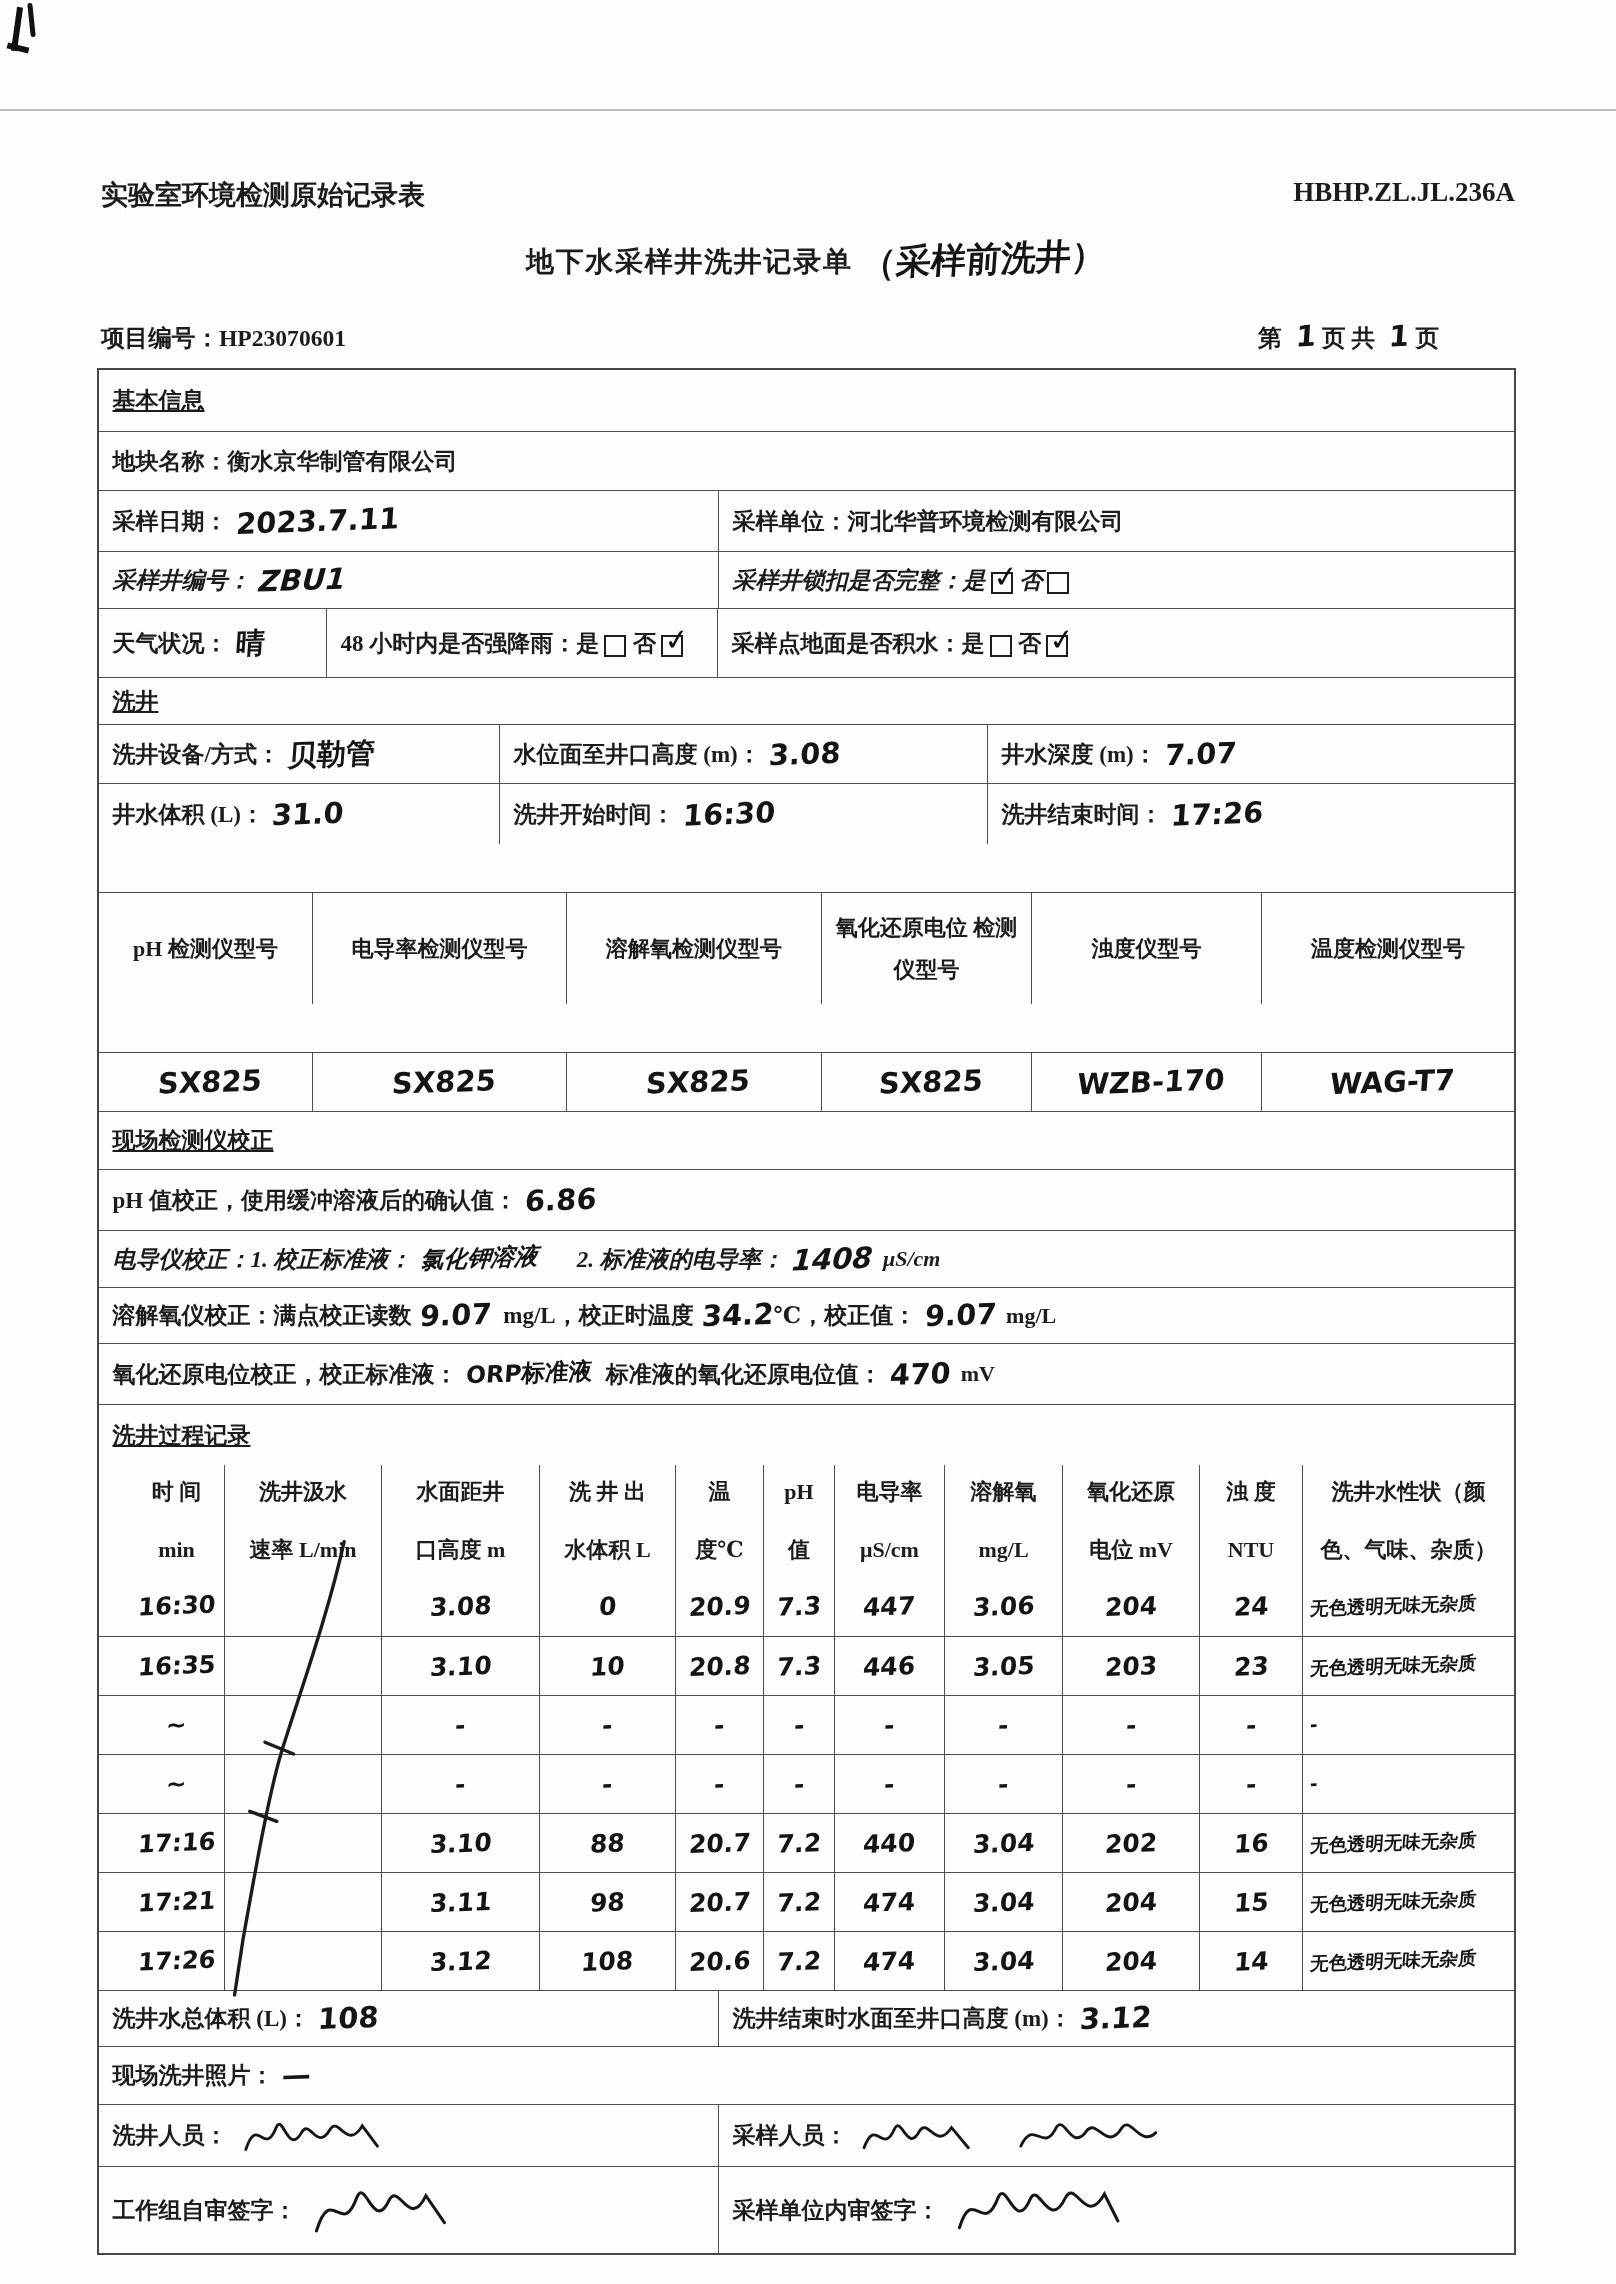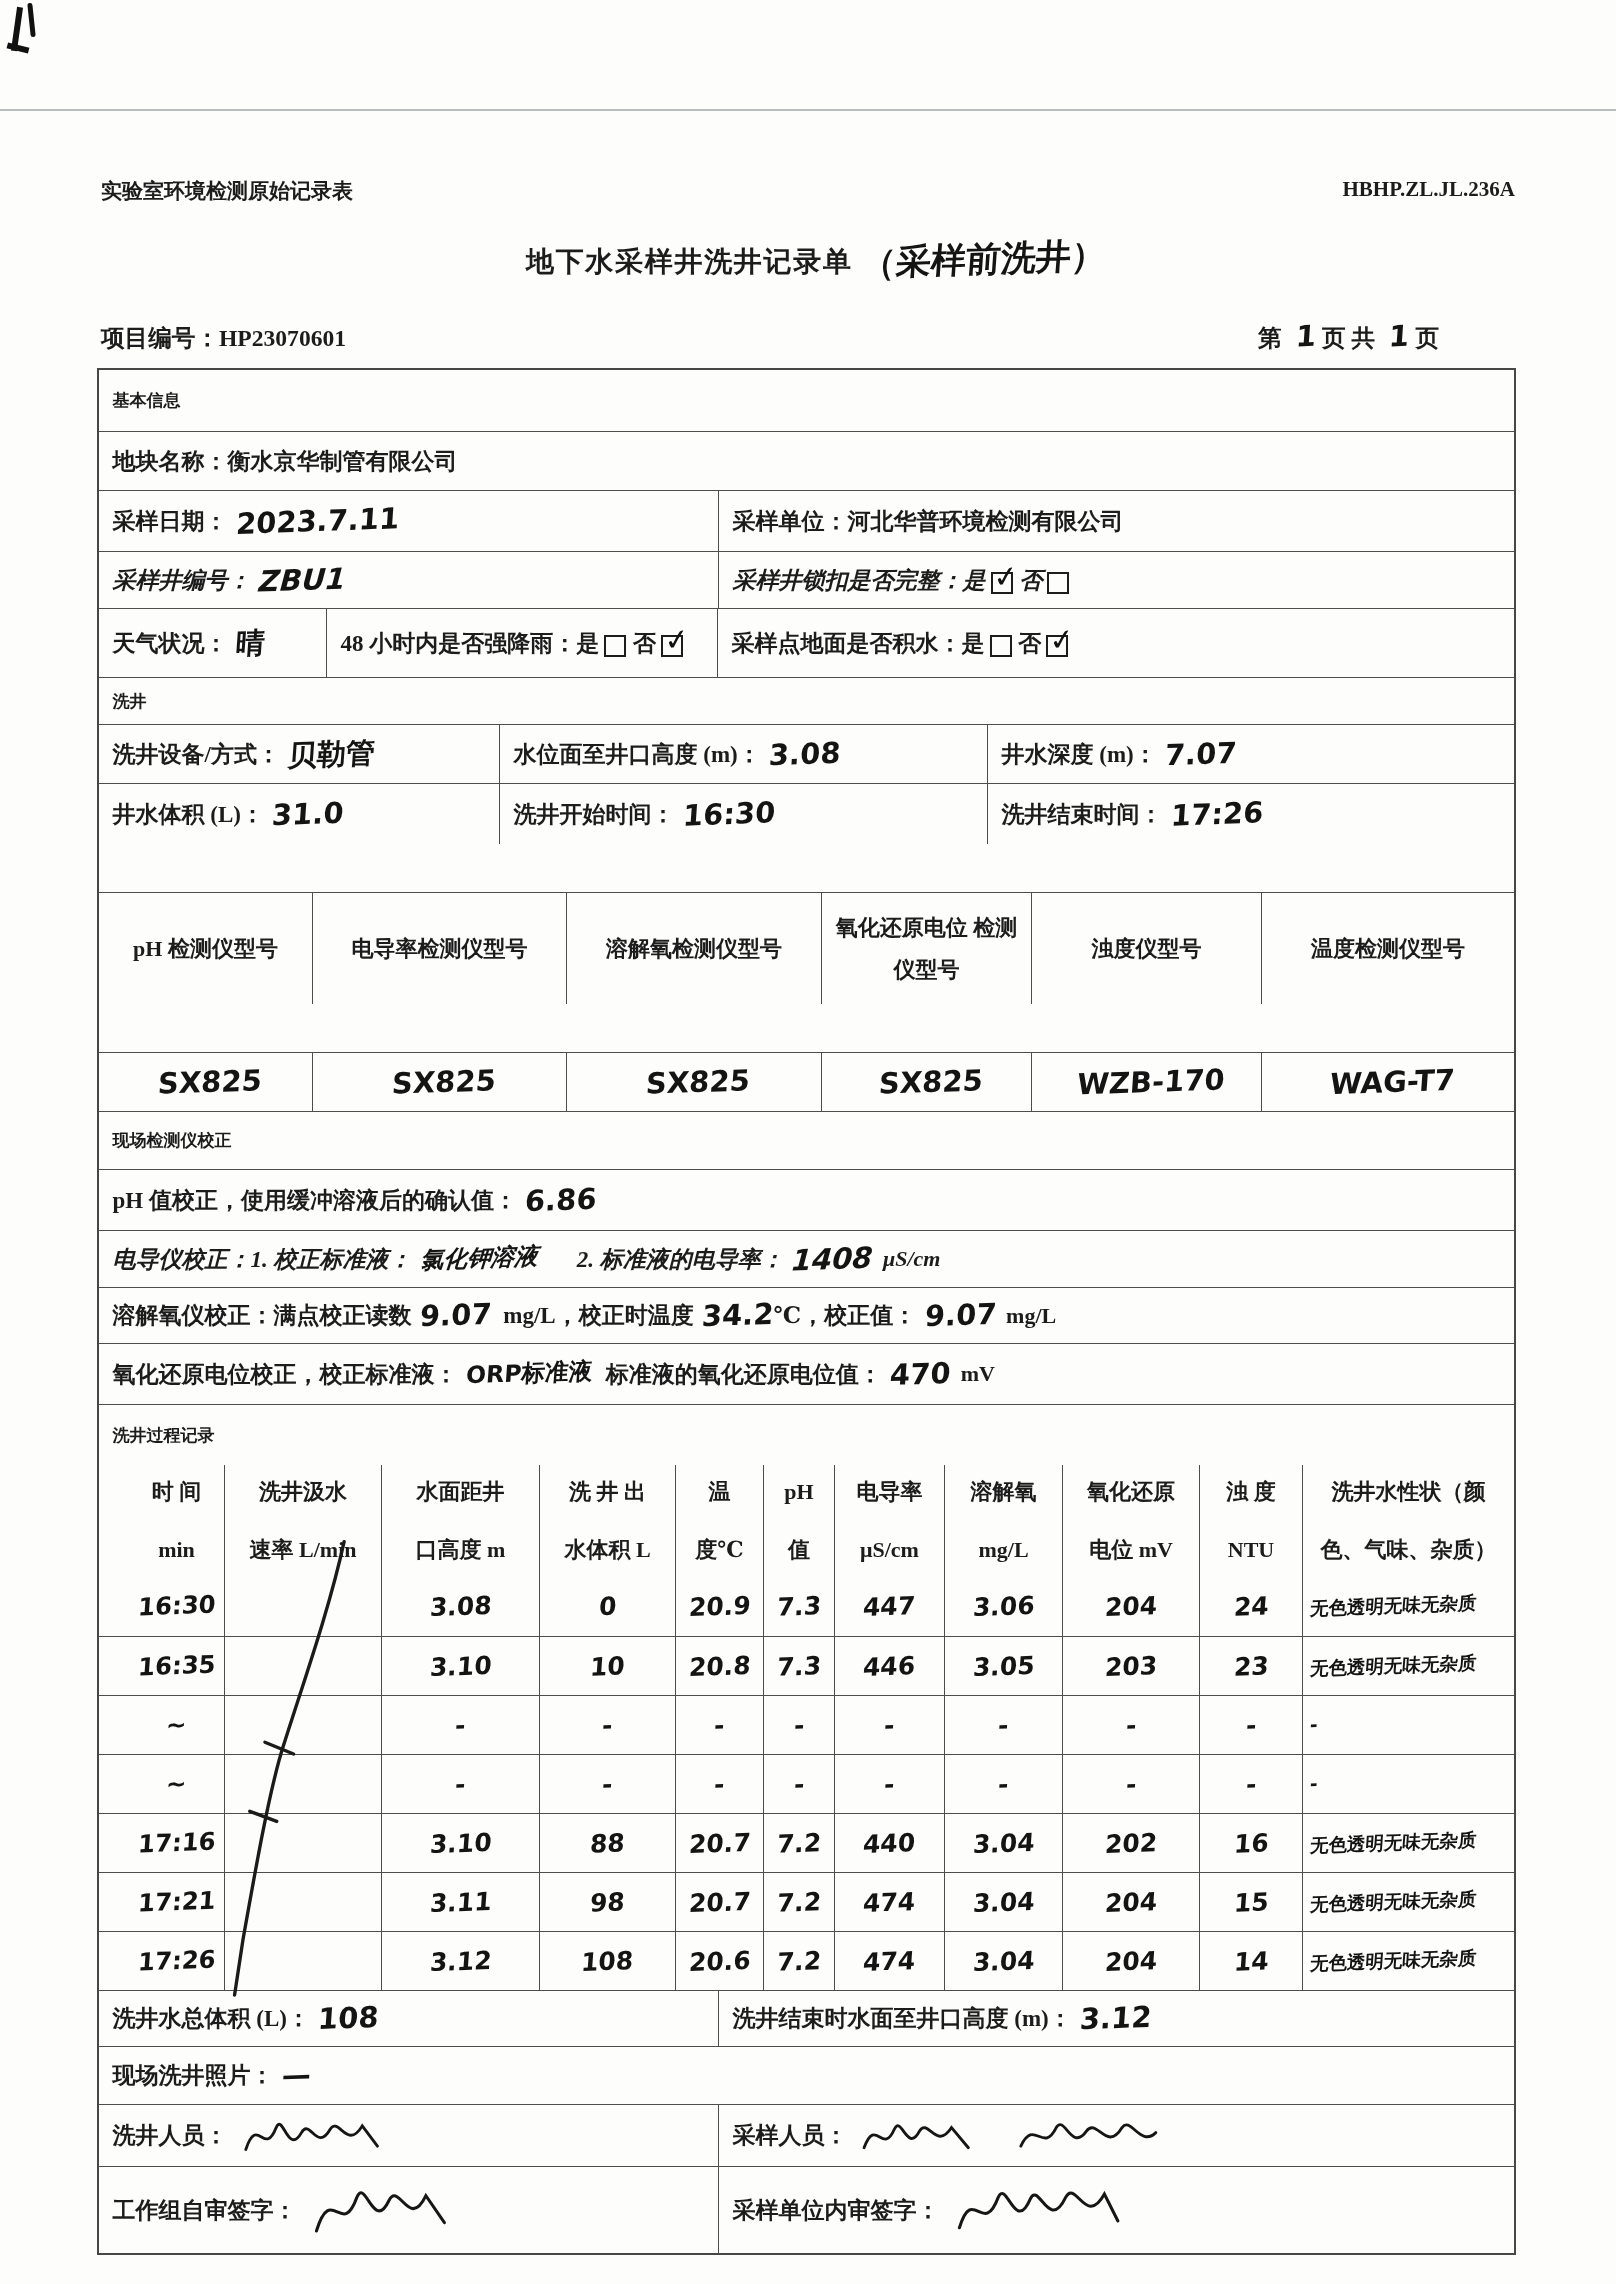--- a/index.html
+++ b/index.html
@@ -6,21 +6,21 @@
   .sheet{
     position:relative;width:1616px;height:2284px;background:#fdfdfc;
     font-family:"Liberation Serif","DejaVu Serif",serif;color:#1c1c1c;overflow:hidden;
   }
   .scanline{position:absolute;left:0;top:109px;width:1616px;height:1.7px;background:#b9bcbc;}
   .corner-mark{position:absolute;background:#111;}
   .cm1{left:13.5px;top:6.7px;width:5.9px;height:44px;transform:rotate(8deg);}
   .cm2{left:29px;top:3.4px;width:5px;height:34px;transform:rotate(-6deg);border-radius:2.5px;}
   .cm3{left:6.7px;top:45px;width:22px;height:5.9px;transform:rotate(14deg);}
 
-  .topline{position:absolute;left:101px;top:177px;width:1414px;display:flex;justify-content:space-between;font-size:21px;font-weight:700;}
+  .topline{position:absolute;left:101px;top:177px;width:1414px;display:flex;justify-content:space-between;font-size:27px;font-weight:700;}
   .title-wrap{position:absolute;left:0;top:242px;width:1616px;text-align:center;white-space:nowrap;}
   .title{font-size:28px;font-weight:700;letter-spacing:1.7px;margin-left:16px;}
   .projline{position:absolute;left:101px;top:322px;width:1414px;display:flex;justify-content:space-between;align-items:flex-end;font-size:23.6px;font-weight:700;}
   .pageno{margin-right:76px;font-size:23.6px;}
 
   
   .hw{font-family:"DejaVu Sans",sans-serif;font-weight:600;color:#141414;display:inline-block;
       transform:rotate(-2deg) skewX(-6deg);font-size:29px;line-height:1;margin-left:8.4px;white-space:nowrap;}
   .hw-lg{font-size:35px;}
   .hw-sm{font-size:23.6px;}
@@ -31,21 +31,21 @@
   .cell{display:flex;align-items:center;padding:0 13.5px;font-size:23px;font-weight:700;
         border-left:1.7px solid #4d4d4d;box-sizing:border-box;overflow:visible;}
   .cell:first-child{border-left:none;}
   .r-full{grid-template-columns:1fr;}
   .r-split{grid-template-columns:619px 1fr;}
   .r-weather{grid-template-columns:227px 391px 1fr;}
   .r-instr{grid-template-columns:213px 254px 255px 210px 230px 1fr;margin-top:48px;}
   .r-proc{grid-template-columns:95px 157px 158px 136px 88px 71px 110px 118px 137px 103px 1fr;padding-left:30px;}
   .h72{height:61px;} .h70{height:59px;} .h68{height:57px;font-style:italic;} .h82{height:69px;} .h56{height:47px;}
   .h73{height:61px;} .h133{height:112px;} .h69{height:58px;} .h67{height:56px;} .h66{height:56px;} .h74{height:62px;} .h103{height:87px;}
-  .sec .cell{font-size:17px;}
+  .sec .cell{font-size:23px;text-decoration:underline;}
 
   .instr-h .cell{justify-content:center;text-align:center;font-size:22px;line-height:1.9;padding:5px 8.4px;}
   .instr-v .cell{justify-content:center;}
 
   .ph .cell{flex-direction:column;justify-content:space-between;text-align:center;
             padding:13.5px 3.4px;font-size:22px;font-weight:700;line-height:1.2;}
   .prow .cell{justify-content:center;padding:0 2.5px;}
   .prow .hw{font-size:25px;margin-left:0;}
   .prow .cell:first-child .hw{font-size:24.4px;}
   .prow .cell:last-child{justify-content:flex-start;padding-left:6.7px;}

